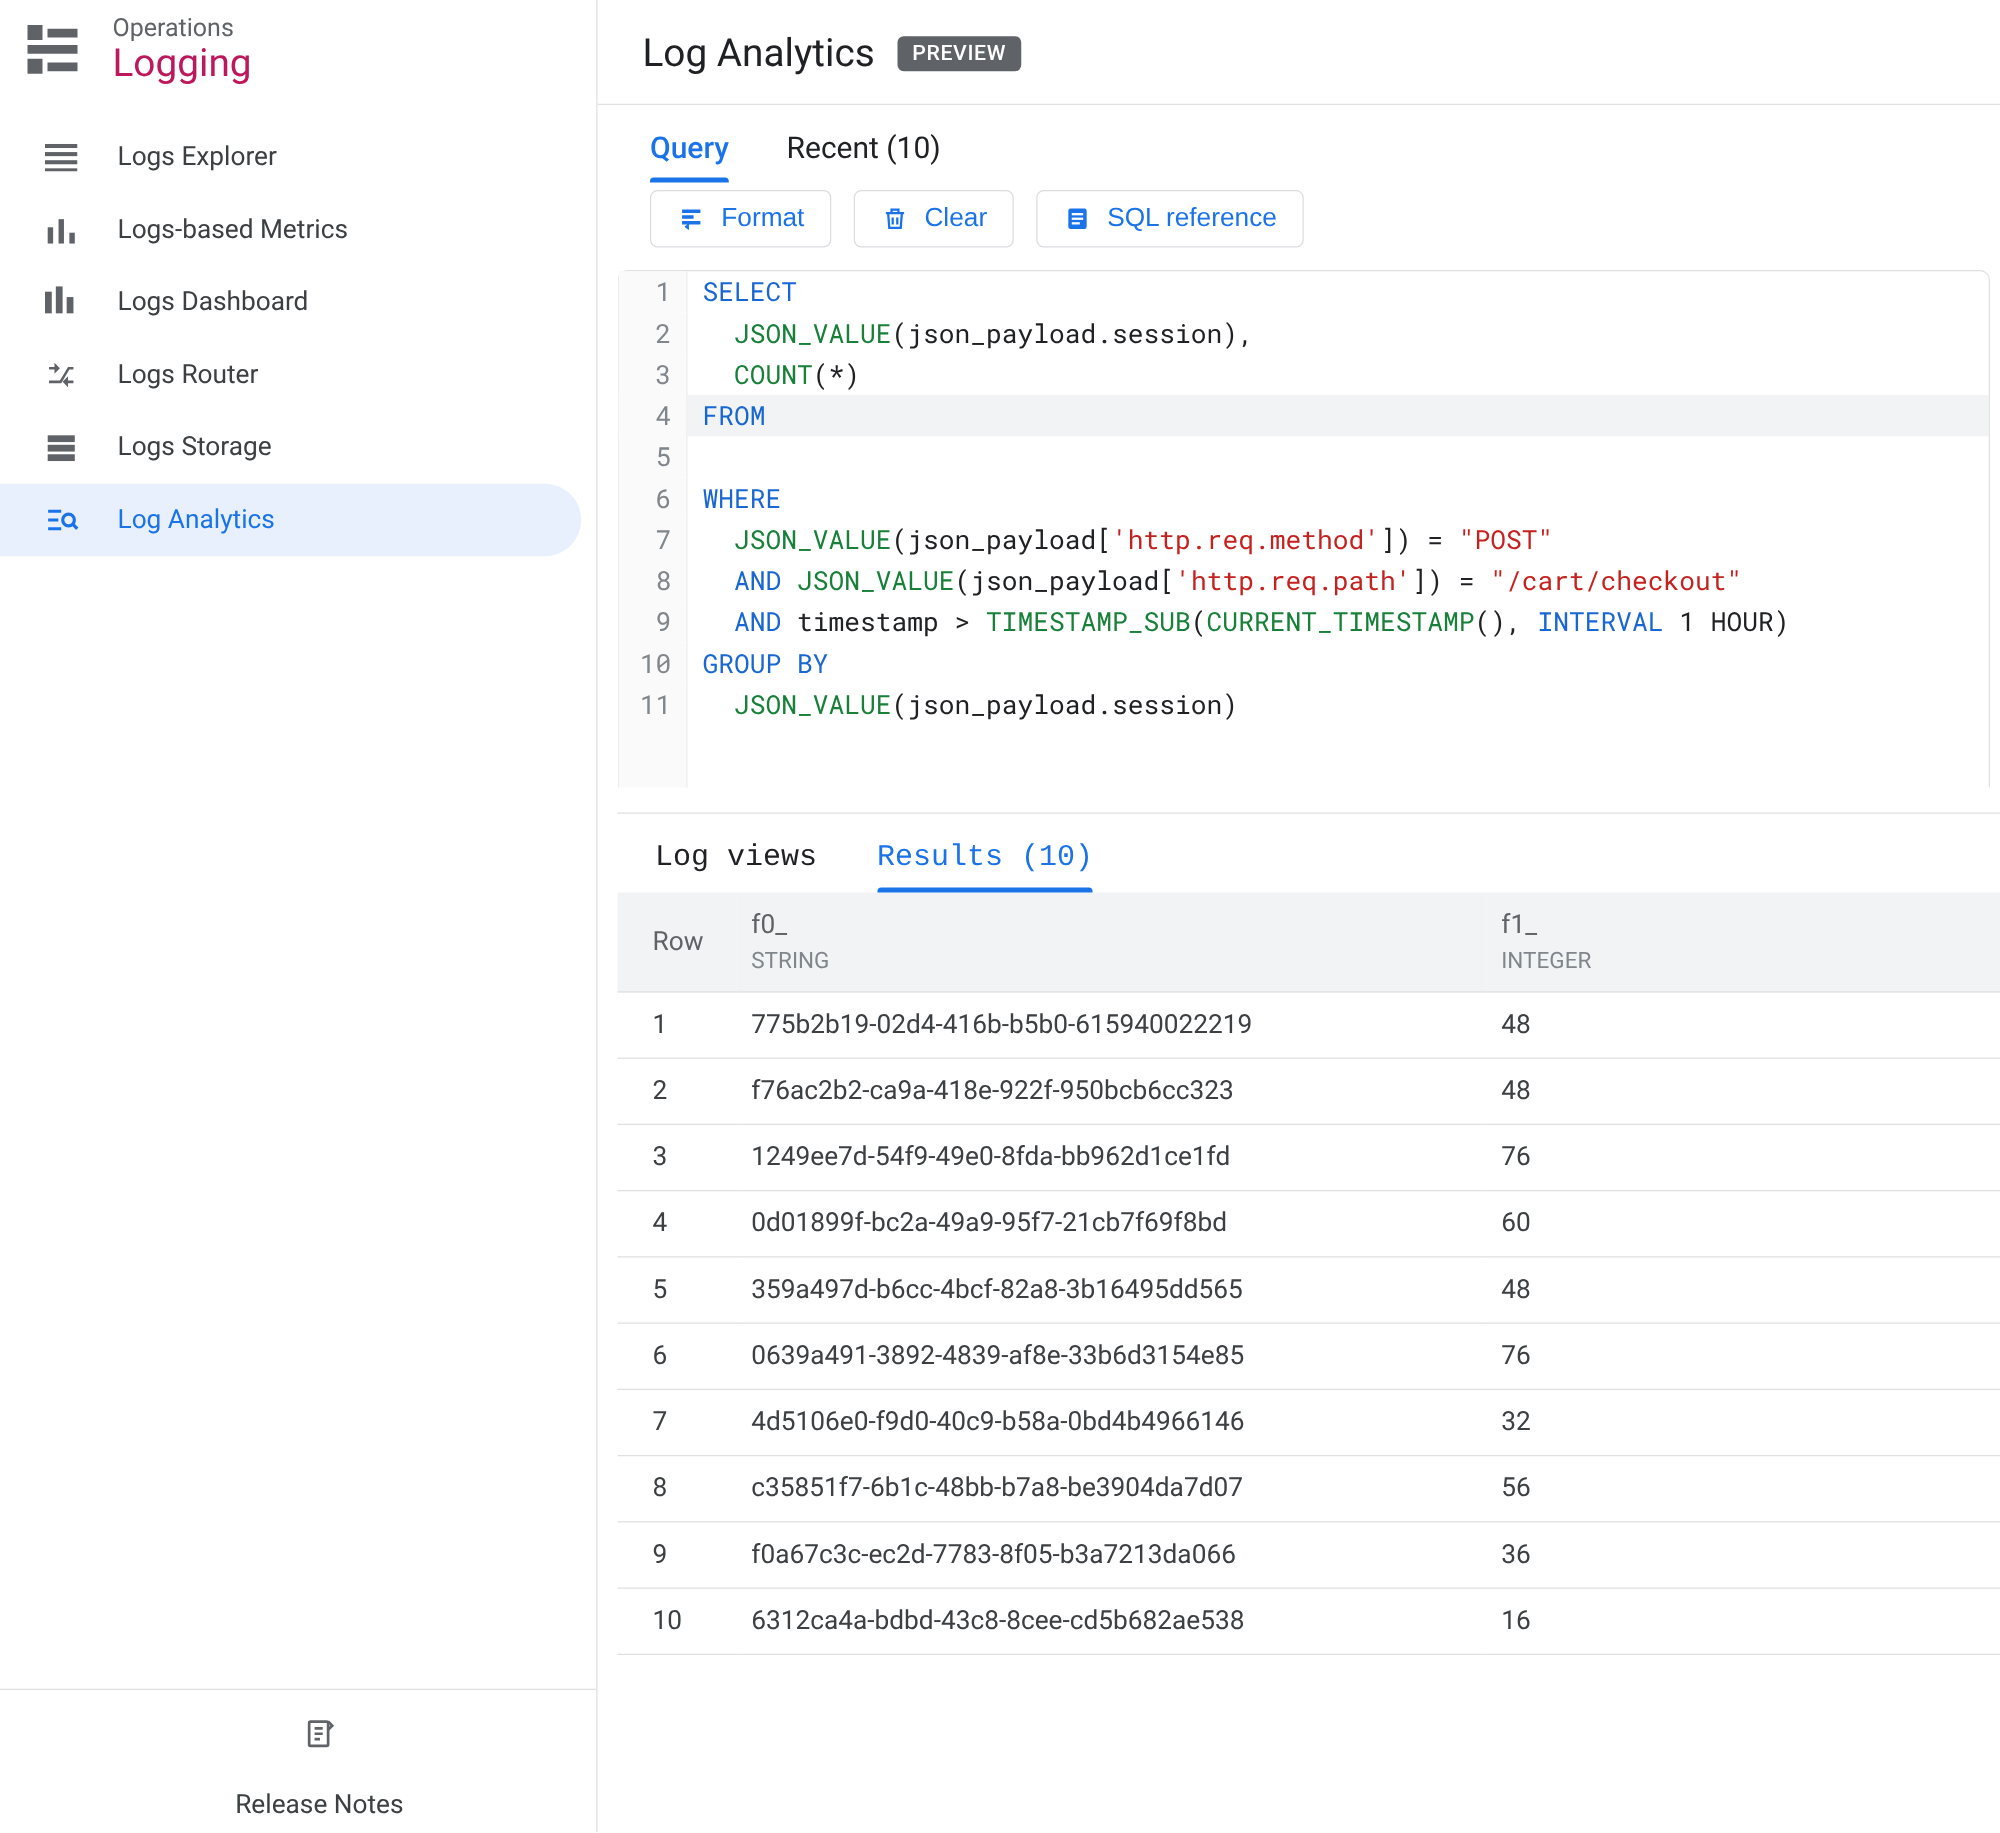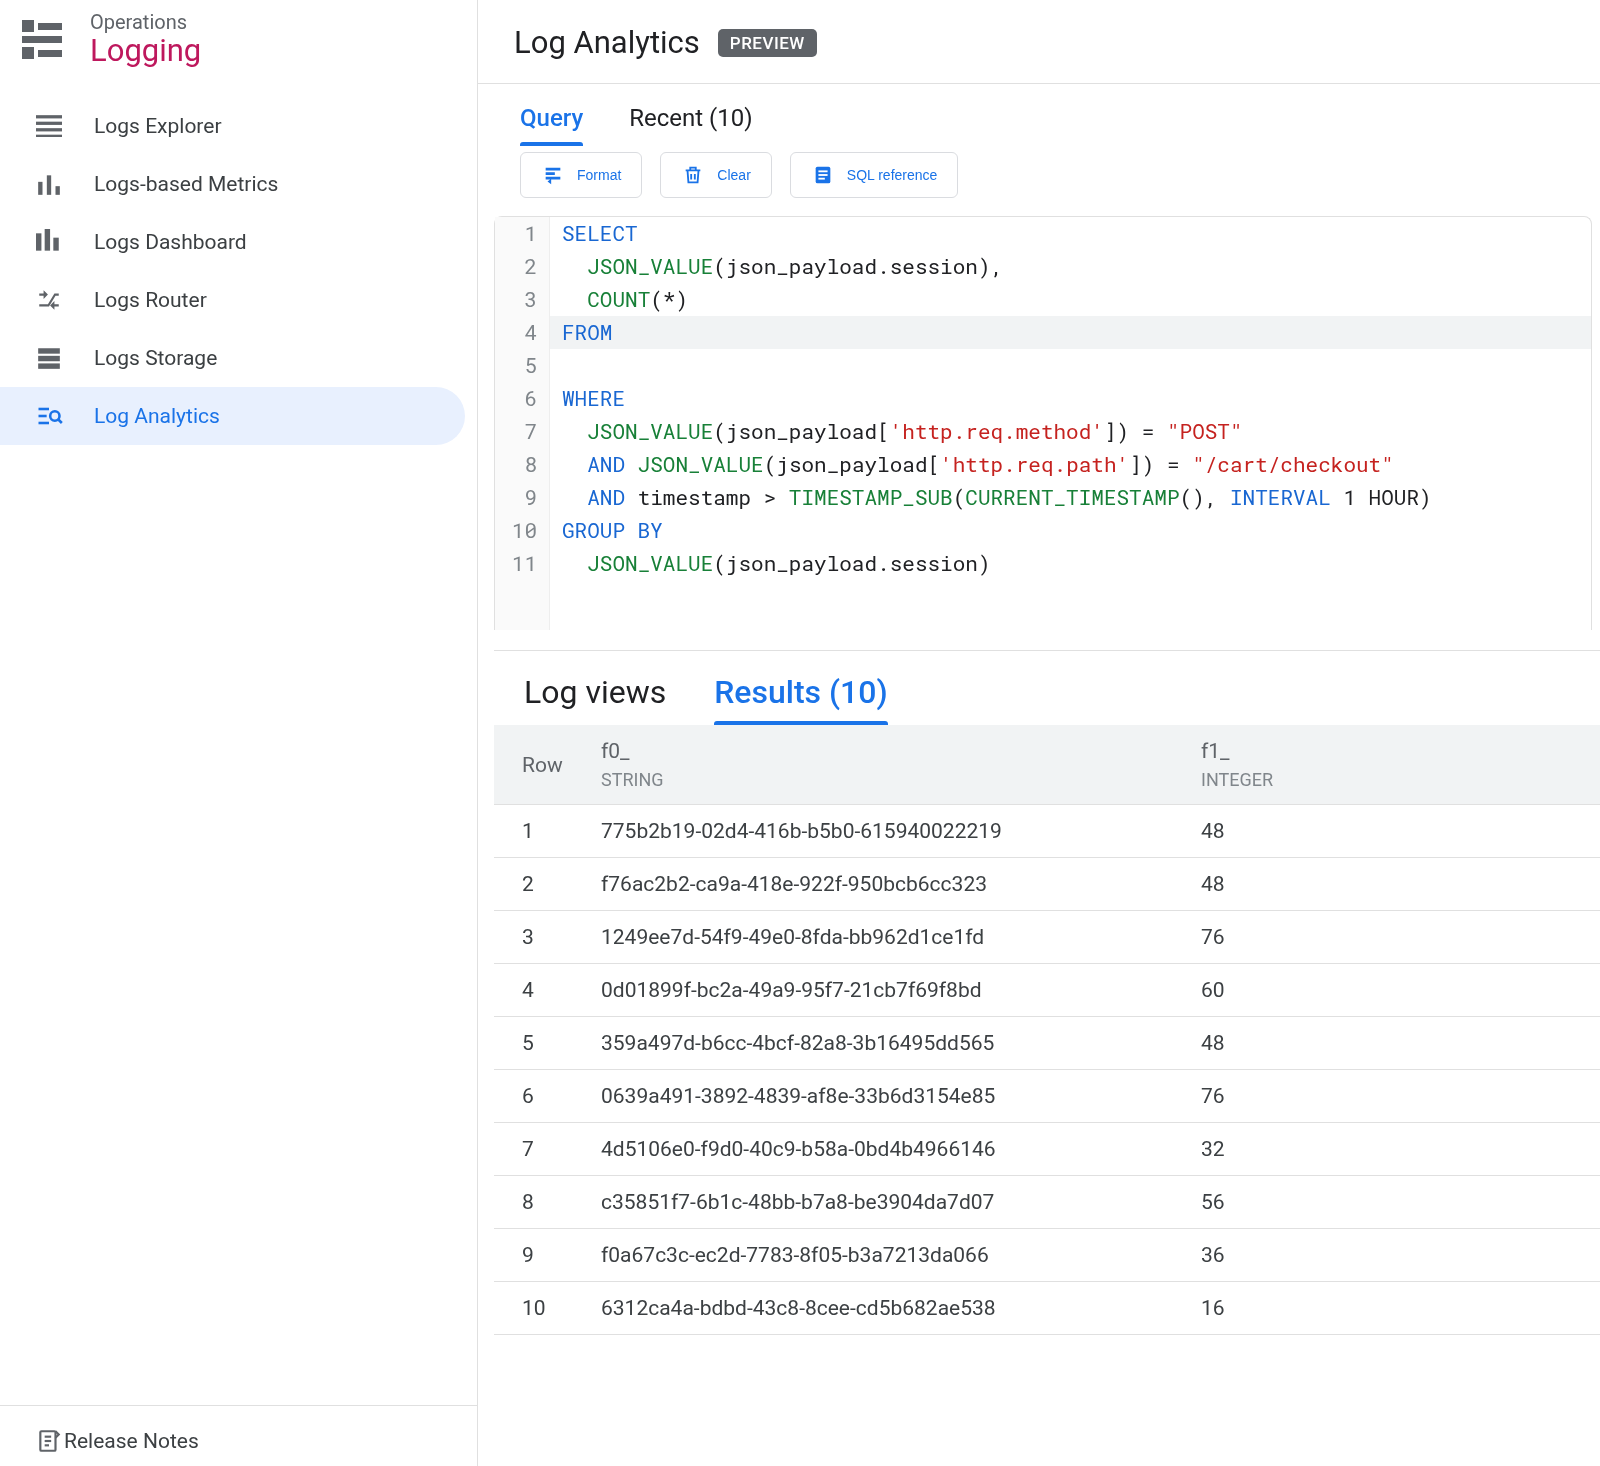--- a/index.html
+++ b/index.html
@@ -45,21 +45,21 @@
       display:flex; align-items:center; gap:30px;
       height:58px; padding-left:34px;
       font-size:21px; color:#3c4043; cursor:pointer;
       border-radius: 0 30px 30px 0;
       margin-right:12px;
     }
     .nav-item .ico { width:30px; height:30px; display:flex; align-items:center; justify-content:center; color:#5f6368;}
     .nav-item.active { background:#e8f0fe; color:#1a73e8; }
     .nav-item.active .ico { color:#1a73e8; }
 
-    .sidebar-footer { margin-top:auto; border-top:1px solid #e0e0e0; padding:20px 0 10px 34px; display:flex; align-items:center; font-size:21px; color:#3c4043; cursor:pointer;}
+    .sidebar-footer { margin-top:auto; border-top:1px solid #e0e0e0; padding:20px 0 10px 34px; display:flex; align-items:center; gap:30px; font-size:21px; color:#3c4043; cursor:pointer;flex-direction:column;}
     .sidebar-footer .ico{width:30px;height:30px;display:flex;align-items:center;justify-content:center;color:#5f6368;}
 
     
     .main { flex:1; display:flex; flex-direction:column; overflow:hidden;}
     .page-header {
       display:flex; align-items:center; gap:18px;
       padding: 24px 36px 22px 36px; border-bottom:1px solid #e0e0e0;
     }
     .page-title { font-size:31px; font-weight:400; color:#202124;}
     .badge {
@@ -73,21 +73,21 @@
     .tabs { display:flex; gap:46px; padding:20px 30px 0 30px; }
     .tab { font-size:24px; color:#202124; cursor:pointer; padding-bottom:14px; position:relative;}
     .tab.active { color:#1a73e8; font-weight:500;}
     .tab.active::after { content:''; position:absolute; left:0; right:0; bottom:0; height:4px; background:#1a73e8; border-radius:3px 3px 0 0;}
 
     
     .actions { display:flex; gap:18px; padding: 6px 30px 18px 30px; }
     .btn {
       display:flex; align-items:center; gap:12px;
       border:1px solid #dadce0; background:#fff; color:#1a73e8;
-      font-size:14px; font-weight:500; padding:10px 20px; border-radius:6px; cursor:pointer;
+      font-size:21px; font-weight:500; padding:10px 20px; border-radius:6px; cursor:pointer;
     }
     .btn .ico{width:24px;height:24px;display:flex;align-items:center;justify-content:center;}
 
     
     .editor {
       margin: 0 8px 0 4px;
       border:1px solid #e0e0e0; border-radius:8px 8px 0 0; border-bottom:none;
       background:#fff;
     }
     .editor-line { display:flex; font-family:'Roboto Mono', monospace; font-size:21px; line-height:33px;}
@@ -100,21 +100,21 @@
     .kw{color:#1967d2;}
     .fn{color:#188038;}
     .str{color:#c5221f;}
     .num{color:#202124;}
     .editor-pad{height:50px; border-top:none;}
 
     
     .panel-divider{height:20px; background:transparent;}
     .results-panel{ border-top:1px solid #e0e0e0; margin-left:4px; }
     .results-tabs{ display:flex; gap:48px; padding:22px 30px 0 30px;}
-    .results-tab{ font-size:32px; color:#202124; cursor:pointer; padding-bottom:14px; position:relative;}
+    .results-tab{ font-size:24px; color:#202124; cursor:pointer; padding-bottom:14px; position:relative;font-family:Liberation Mono, monospace;}
     .results-tab.active{ color:#1a73e8; font-weight:500;}
     .results-tab.active::after{ content:''; position:absolute; left:0; right:0; bottom:0; height:4px; background:#1a73e8; border-radius:3px 3px 0 0;}
 
     table.results { width:100%; border-collapse:collapse; font-size:21px;}
     table.results thead th{
       text-align:left; font-weight:400; color:#5f6368; background:#f1f3f4;
       padding:14px 12px; border-bottom:1px solid #e0e0e0;
     }
     table.results thead th .sub{ display:block; font-size:18px; color:#80868b; margin-top:6px;}
     table.results tbody td{ padding:14px 12px; border-bottom:1px solid #e0e0e0; color:#3c4043;}

